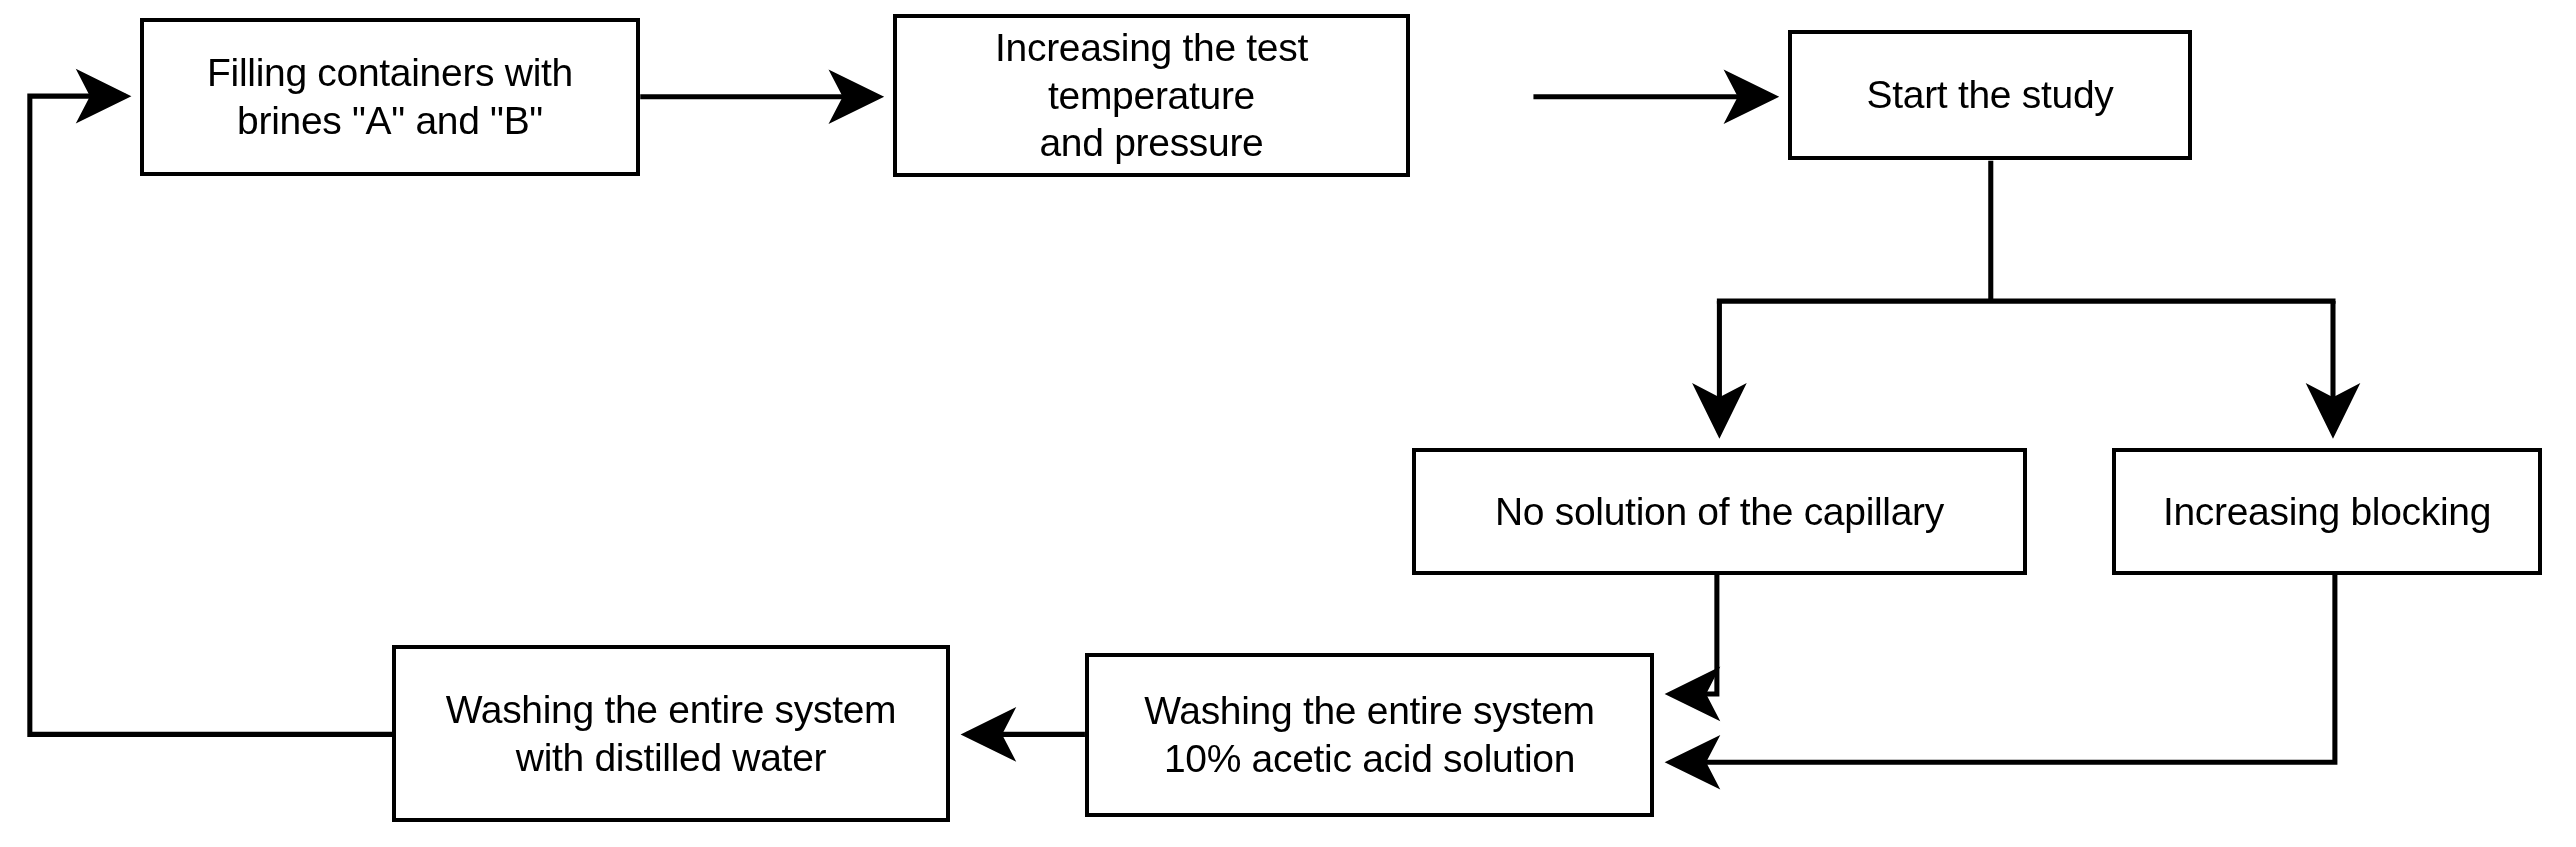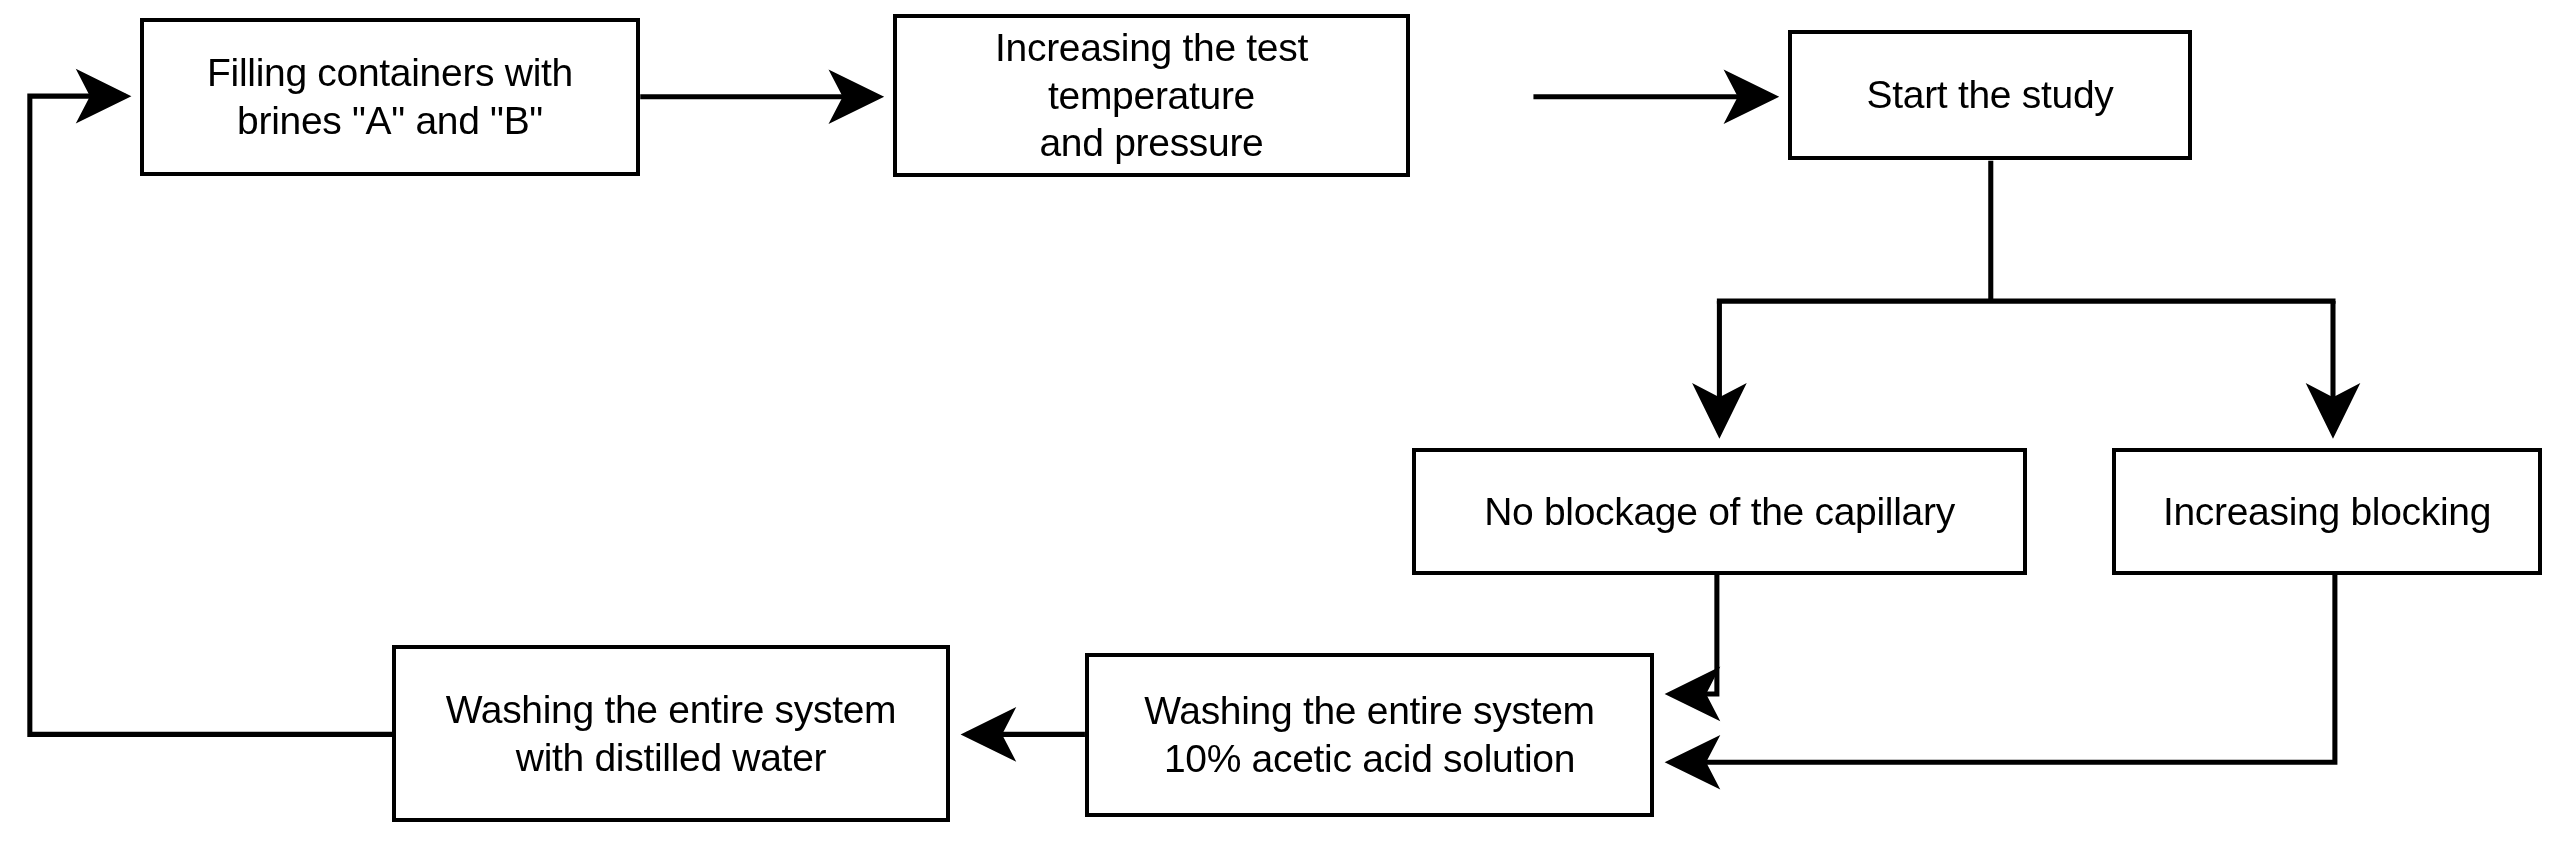--- a/index.html
+++ b/index.html
@@ -104,21 +104,21 @@
   <div class="node" style="left:893px; top:14px; width:517px; height:163px;">
     <span class="node-label">Increasing the test temperature
 and pressure</span>
   </div>
 
   <div class="node" style="left:1788px; top:30px; width:404px; height:130px;">
     <span class="node-label">Start the study</span>
   </div>
 
   <div class="node" style="left:1412px; top:448px; width:615px; height:127px;">
-    <span class="node-label">No blockage of the capillary</span>
+    <span class="node-label">No solution of the capillary</span>
   </div>
 
   <div class="node" style="left:2112px; top:448px; width:430px; height:127px;">
     <span class="node-label">Increasing blocking</span>
   </div>
 
   <div class="node" style="left:1085px; top:653px; width:569px; height:164px;">
     <span class="node-label">Washing the entire system
 10% acetic acid solution</span>
   </div>

